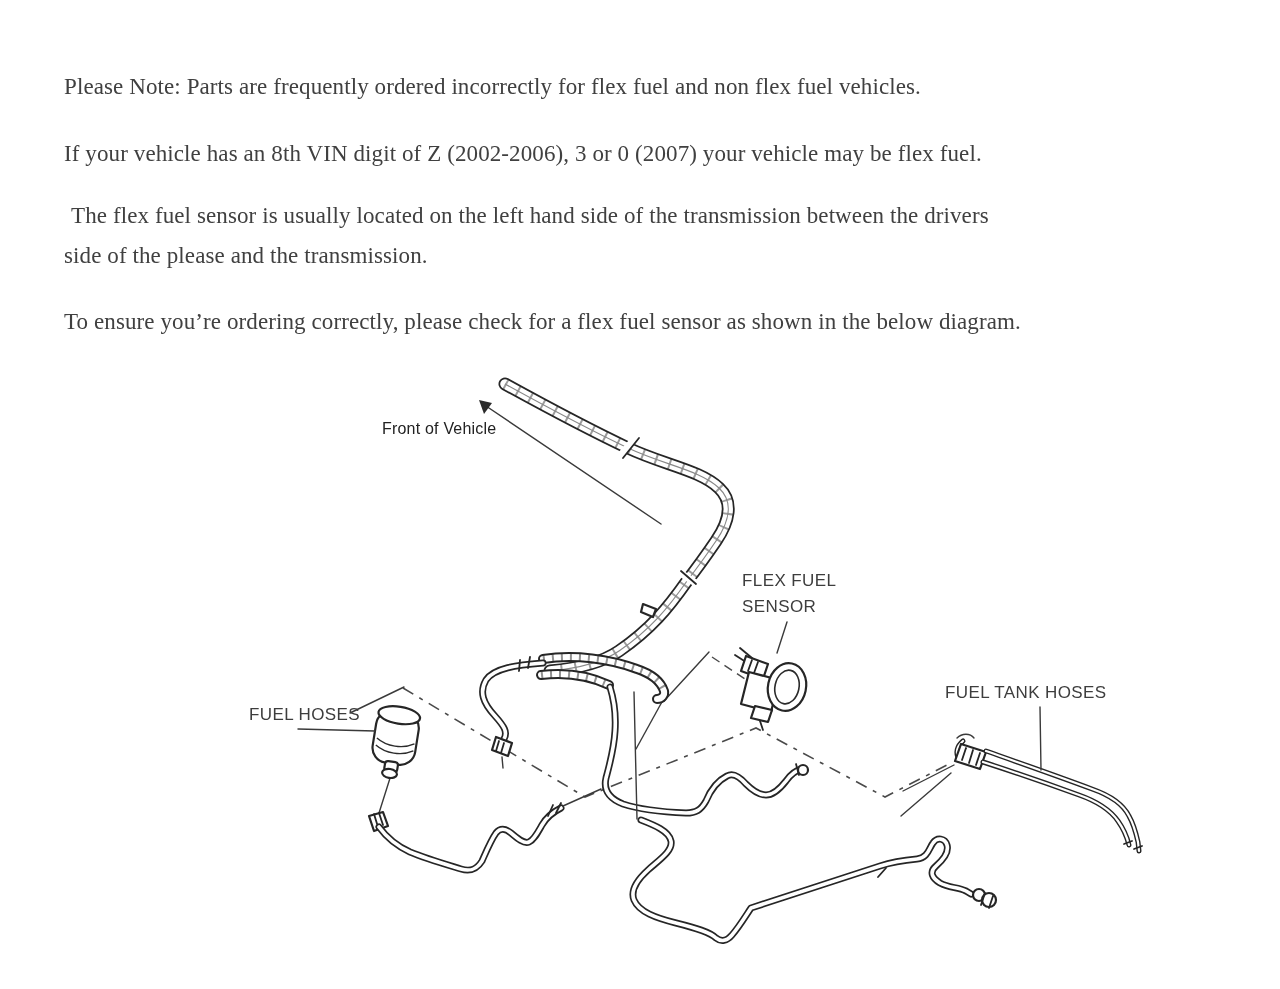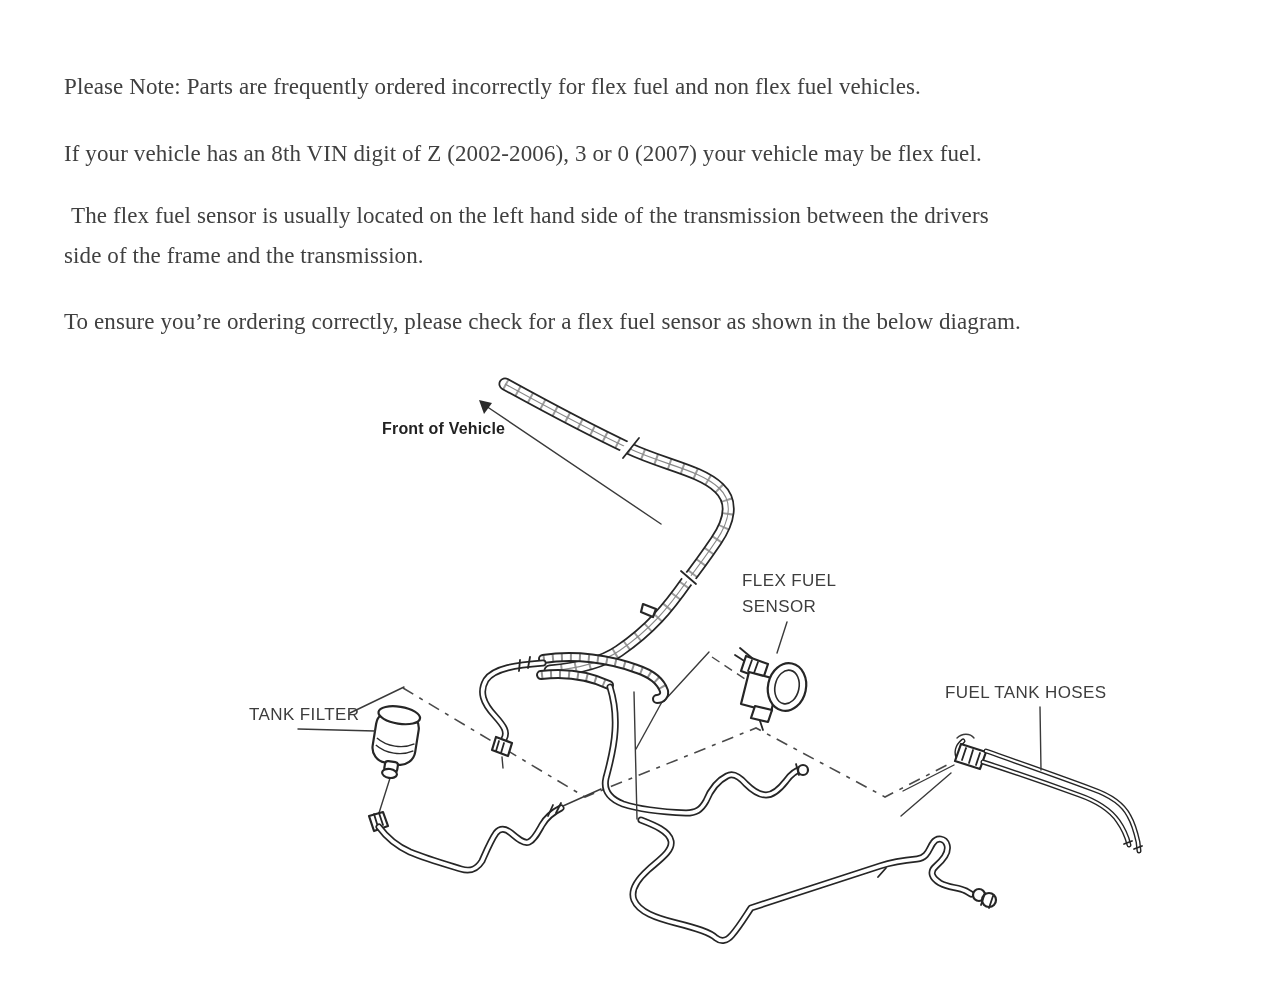--- a/index.html
+++ b/index.html
@@ -2,21 +2,21 @@
 <html><head>
 <meta charset="utf-8">
 <style>
   html,body{margin:0;padding:0;background:#fff;}
   body{width:1280px;height:989px;position:relative;overflow:hidden;
        font-family:"Liberation Serif", serif;color:#111;}
   .para{position:absolute;left:64px;font-size:23px;line-height:30px;white-space:nowrap;
         letter-spacing:0.1px;color:#404040;}
   .diagram-label{position:absolute;font-family:"Liberation Sans", sans-serif;
         font-weight:400;font-size:17px;color:#3d3d3d;letter-spacing:0.4px;white-space:nowrap;}
-  .diagram-label.regular{font-weight:700;font-size:16px;color:#222;letter-spacing:0.2px;}
+  .diagram-label.regular{font-weight:400;font-size:16px;color:#222;letter-spacing:0.2px;}
   .two-line{line-height:26px;}
   svg{position:absolute;left:0;top:0;}
   .thin{stroke:#3a3a3a;stroke-width:1.4;fill:none;stroke-linecap:round;}
   .dashW{stroke:#4a4a4a;stroke-width:1.6;fill:none;stroke-dasharray:12 7 4 7;}
   .dash2{stroke:#4a4a4a;stroke-width:1.4;fill:none;stroke-dasharray:9 6;}
   .tO13{stroke:#262626;stroke-width:13;fill:none;stroke-linecap:round;stroke-linejoin:round;}
   .tI9{stroke:#fff;stroke-width:9.5;fill:none;stroke-linecap:round;stroke-linejoin:round;}
   .ladder{stroke:#262626;stroke-width:11;fill:none;stroke-dasharray:2 12;opacity:.45;}
   .ladderC{stroke:#262626;stroke-width:8;fill:none;stroke-dasharray:2 7;opacity:.5;}
   .tO10{stroke:#262626;stroke-width:10;fill:none;stroke-linecap:round;stroke-linejoin:round;}
@@ -28,21 +28,21 @@
   .rib{stroke:#262626;stroke-width:1.8;fill:none;stroke-linecap:round;}
   .comp{fill:#fff;stroke:#262626;stroke-width:2.2;stroke-linejoin:round;}
   .mid{stroke:#888;stroke-width:1.2;fill:none;}
 </style>
 </head>
 <body>
 
 <div class="para" style="top:72px;">Please Note: Parts are frequently ordered incorrectly for flex fuel and non flex fuel vehicles.</div>
 <div class="para" style="top:139px;">If your vehicle has an 8th VIN digit of Z (2002-2006), 3 or 0 (2007) your vehicle may be flex fuel.</div>
 <div class="para" style="top:201px;margin-left:7px;">The flex fuel sensor is usually located on the left hand side of the transmission between the drivers</div>
-<div class="para" style="top:241px;">side of the frame and the transmission.</div>
+<div class="para" style="top:241px;">side of the please and the transmission.</div>
 <div class="para" style="top:307px;">To ensure you’re ordering correctly, please check for a flex fuel sensor as shown in the below diagram.</div>
 
 <svg width="1280" height="989" viewBox="0 0 1280 989">
 
   <g>
     <path class="dashW" d="M403,688 L585,797 L756,728 L885,797 L951,763"></path>
     <path class="thin" d="M350,713 L404,687"></path>
     <path class="thin" d="M664,701 L709,652"></path>
     <path class="dash2" d="M712,657 L769,695"></path>
     <path class="thin" d="M663,700 L636,749"></path>
@@ -164,15 +164,15 @@
   </g>
 </svg>
 
 <div class="diagram-label regular" style="left:382px;top:420px;">Front of Vehicle</div>
 
 <div class="diagram-label two-line" style="left:742px;top:568px;">
   <div>FLEX FUEL</div>
   <div>SENSOR</div>
 </div>
 
-<div class="diagram-label" style="left:249px;top:705px;">TANK FILTER</div>
+<div class="diagram-label" style="left:249px;top:705px;">FUEL HOSES</div>
 
 <div class="diagram-label" style="left:945px;top:683px;">FUEL TANK HOSES</div>
 
 </body></html>

